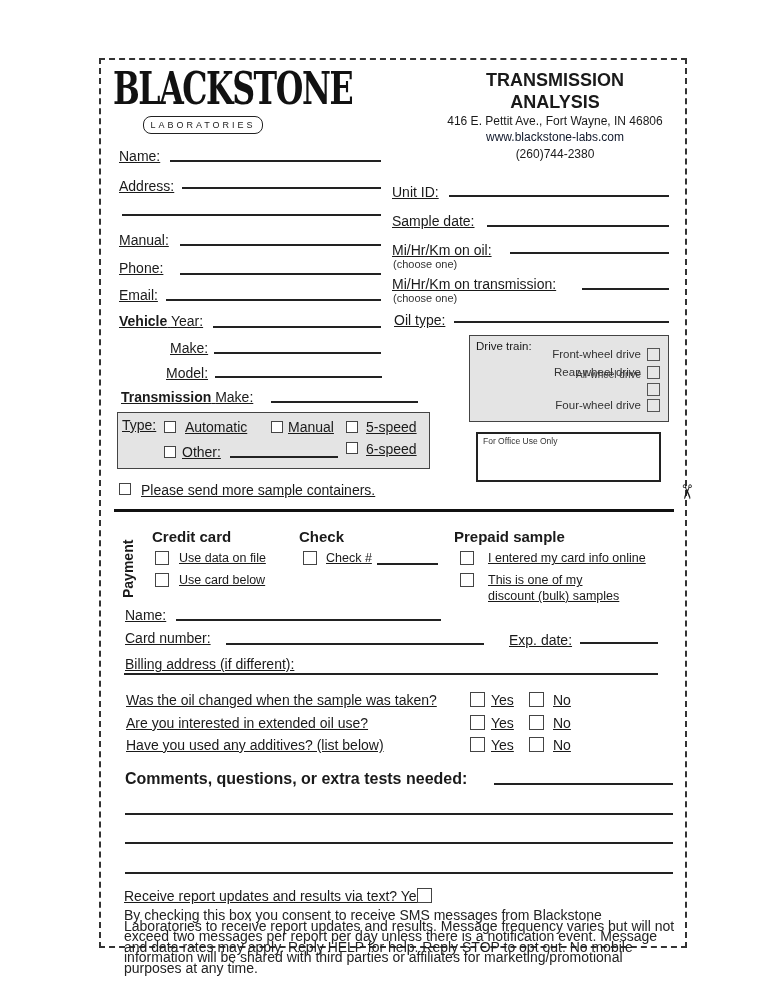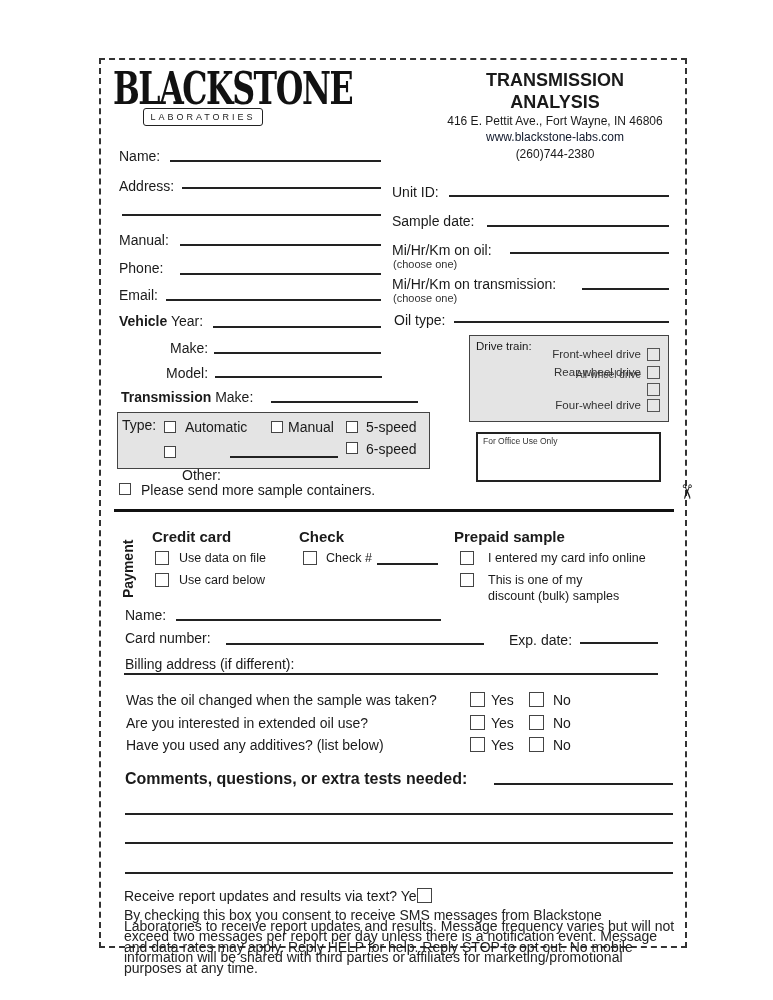--- a/index.html
+++ b/index.html
@@ -4,28 +4,28 @@
 <style>
   html, body { margin:0; padding:0; background:#fff; }
   body { width:773px; height:1000px; position:relative; overflow:hidden;
          font-family:"Liberation Sans", sans-serif; color:#1a1a1a; }
   .abs { position:absolute; }
   .frame { position:absolute; left:99px; top:58px; width:588px; height:890px;
            border:2px dashed #333; box-sizing:border-box; }
   .logo-main { position:absolute; left:113px; top:66px; font-family:"DejaVu Serif", serif;
                font-weight:bold; font-size:44px; letter-spacing:-2px; transform:scaleX(0.72);
                transform-origin:left top; color:#111; line-height:46px; }
-  .logo-sub { position:absolute; left:143px; top:108px; width:118px; height:16px;
-              border:1.5px solid #222; border-radius:3px; font-size:9px; letter-spacing:3px;
+  .logo-sub { position:absolute; left:143px; top:116px; width:118px; height:16px;
+              border:1.5px solid #222; border-radius:8px; font-size:9px; letter-spacing:3px;
               text-align:center; line-height:16px; color:#222; }
   .title { position:absolute; left:440px; width:230px; text-align:center; font-weight:bold;
            font-size:18px; line-height:22px; }
   .addr { position:absolute; left:410px; width:290px; text-align:center; font-size:12px; }
   .link { color:#0f172a; }
-  .lbl { position:absolute; font-size:14px; white-space:nowrap; }
+  .lbl { position:absolute; font-size:14px; white-space:nowrap;text-decoration:underline; }
   .small { position:absolute; font-size:11px; color:#333; white-space:nowrap; }
   .line { position:absolute; height:0; border-bottom:2px solid #222; }
   .cb { position:absolute; width:12px; height:12px; border:1px solid #444; background:#fff; box-sizing:border-box; }
   .cbg { position:absolute; width:13px; height:13px; border:1px solid #555; background:#e6e6e6; box-sizing:border-box; }
   .graybox { position:absolute; background:#e4e4e4; border:1.5px solid #444; box-sizing:border-box; }
   .hsec { position:absolute; font-weight:bold; font-size:15px; white-space:nowrap; }
   .fine { position:absolute; left:124px; width:555px; font-size:14px; line-height:10.5px; color:#222; }
   .paylbl { position:absolute; left:120px; top:598px; transform:rotate(-90deg); transform-origin:left top;
             font-weight:bold; font-size:14px; }
 </style>
@@ -79,21 +79,21 @@
 
 <div class="graybox" style="left:117px;top:412px;width:313px;height:57px"></div>
 <div class="lbl" style="left:122px;top:417px">Type:</div>
 <div class="cb" style="left:164px;top:421px"></div>
 <div class="lbl" style="left:185px;top:419px">Automatic</div>
 <div class="cb" style="left:271px;top:421px"></div>
 <div class="lbl" style="left:288px;top:419px">Manual</div>
 <div class="cb" style="left:346px;top:421px"></div>
 <div class="lbl" style="left:366px;top:419px">5-speed</div>
 <div class="cb" style="left:164px;top:446px"></div>
-<div class="lbl" style="left:182px;top:467px">Other:</div>
+<div class="lbl" style="left:182px;top:444px">Other:</div>
 <div class="line" style="left:230px;top:456px;width:108px"></div>
 <div class="cb" style="left:346px;top:442px"></div>
 <div class="lbl" style="left:366px;top:441px">6-speed</div>
 
 <div class="cb" style="left:119px;top:483px"></div>
 <div class="lbl" style="left:141px;top:482px">Please send more sample containers.</div>
 
 <div class="graybox" style="left:469px;top:335px;width:200px;height:87px"></div>
 <div class="abs" style="left:476px;top:340px;font-weight:normal;font-size:11.5px">Drive train:</div>
 <div class="small" style="right:132px;top:348px;font-size:11.5px">Front-wheel drive</div>

